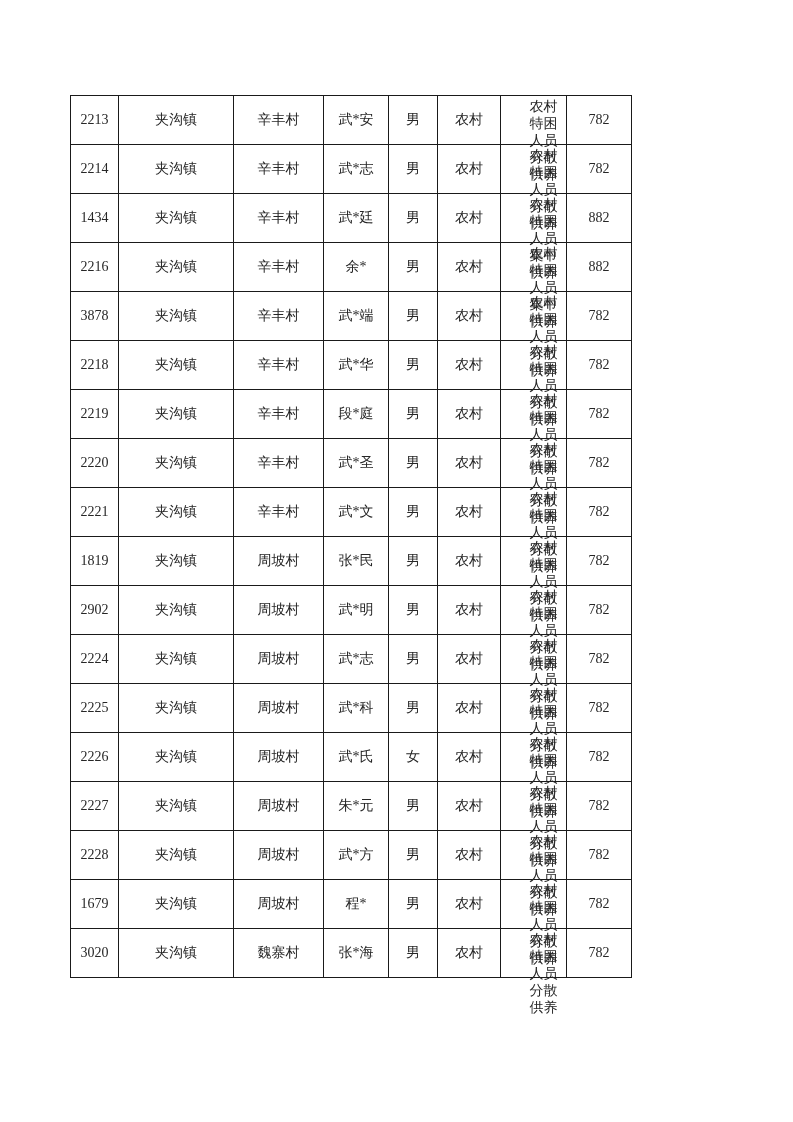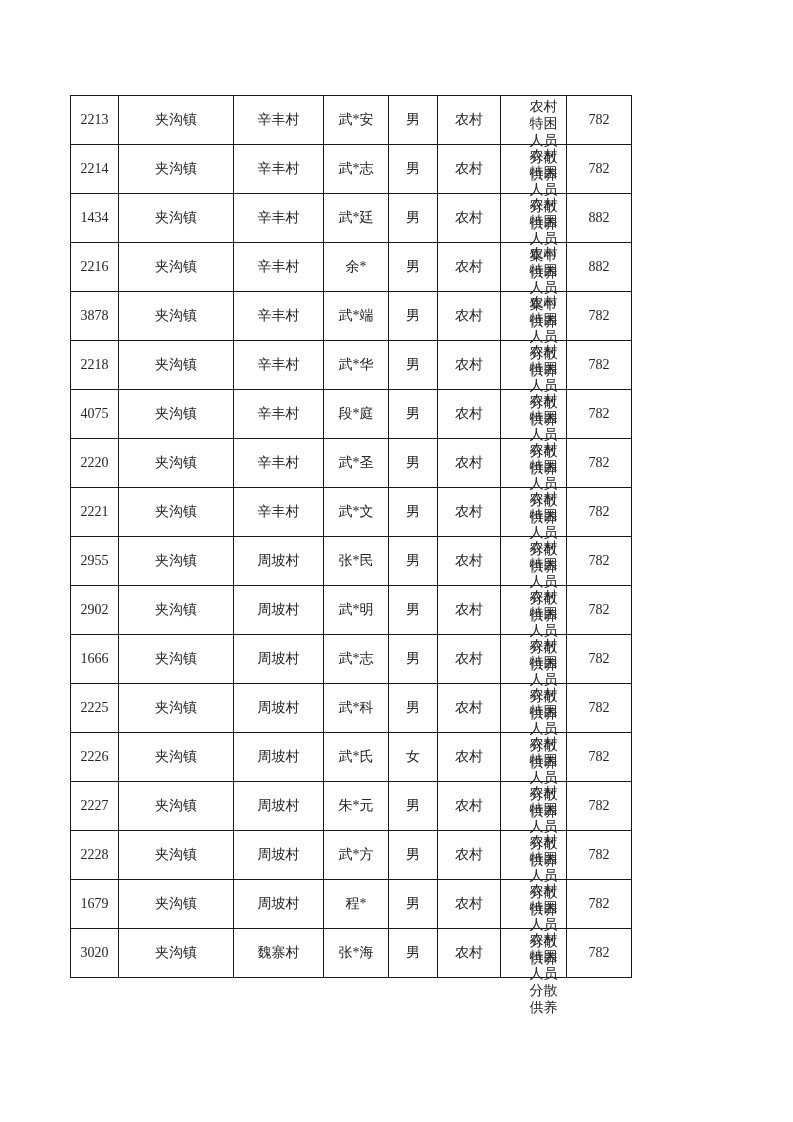--- a/index.html
+++ b/index.html
@@ -141,21 +141,21 @@
     <td class="c-village">辛丰村</td>
     <td class="c-name">武*华</td>
     <td class="c-gender">男</td>
     <td class="c-res">农村</td>
     <td class="c-category">
       <div class="cat-clip">农村特困人员分散供养</div>
     </td>
     <td class="c-amount">782</td>
   </tr>
         <tr>
-    <td class="c-seq">4075</td>
+    <td class="c-seq">2219</td>
     <td class="c-town">夹沟镇</td>
     <td class="c-village">辛丰村</td>
     <td class="c-name">段*庭</td>
     <td class="c-gender">男</td>
     <td class="c-res">农村</td>
     <td class="c-category">
       <div class="cat-clip">农村特困人员分散供养</div>
     </td>
     <td class="c-amount">782</td>
   </tr>
@@ -177,21 +177,21 @@
     <td class="c-village">辛丰村</td>
     <td class="c-name">武*文</td>
     <td class="c-gender">男</td>
     <td class="c-res">农村</td>
     <td class="c-category">
       <div class="cat-clip">农村特困人员分散供养</div>
     </td>
     <td class="c-amount">782</td>
   </tr>
         <tr>
-    <td class="c-seq">2955</td>
+    <td class="c-seq">1819</td>
     <td class="c-town">夹沟镇</td>
     <td class="c-village">周坡村</td>
     <td class="c-name">张*民</td>
     <td class="c-gender">男</td>
     <td class="c-res">农村</td>
     <td class="c-category">
       <div class="cat-clip">农村特困人员分散供养</div>
     </td>
     <td class="c-amount">782</td>
   </tr>
@@ -201,21 +201,21 @@
     <td class="c-village">周坡村</td>
     <td class="c-name">武*明</td>
     <td class="c-gender">男</td>
     <td class="c-res">农村</td>
     <td class="c-category">
       <div class="cat-clip">农村特困人员分散供养</div>
     </td>
     <td class="c-amount">782</td>
   </tr>
         <tr>
-    <td class="c-seq">1666</td>
+    <td class="c-seq">2224</td>
     <td class="c-town">夹沟镇</td>
     <td class="c-village">周坡村</td>
     <td class="c-name">武*志</td>
     <td class="c-gender">男</td>
     <td class="c-res">农村</td>
     <td class="c-category">
       <div class="cat-clip">农村特困人员分散供养</div>
     </td>
     <td class="c-amount">782</td>
   </tr>

